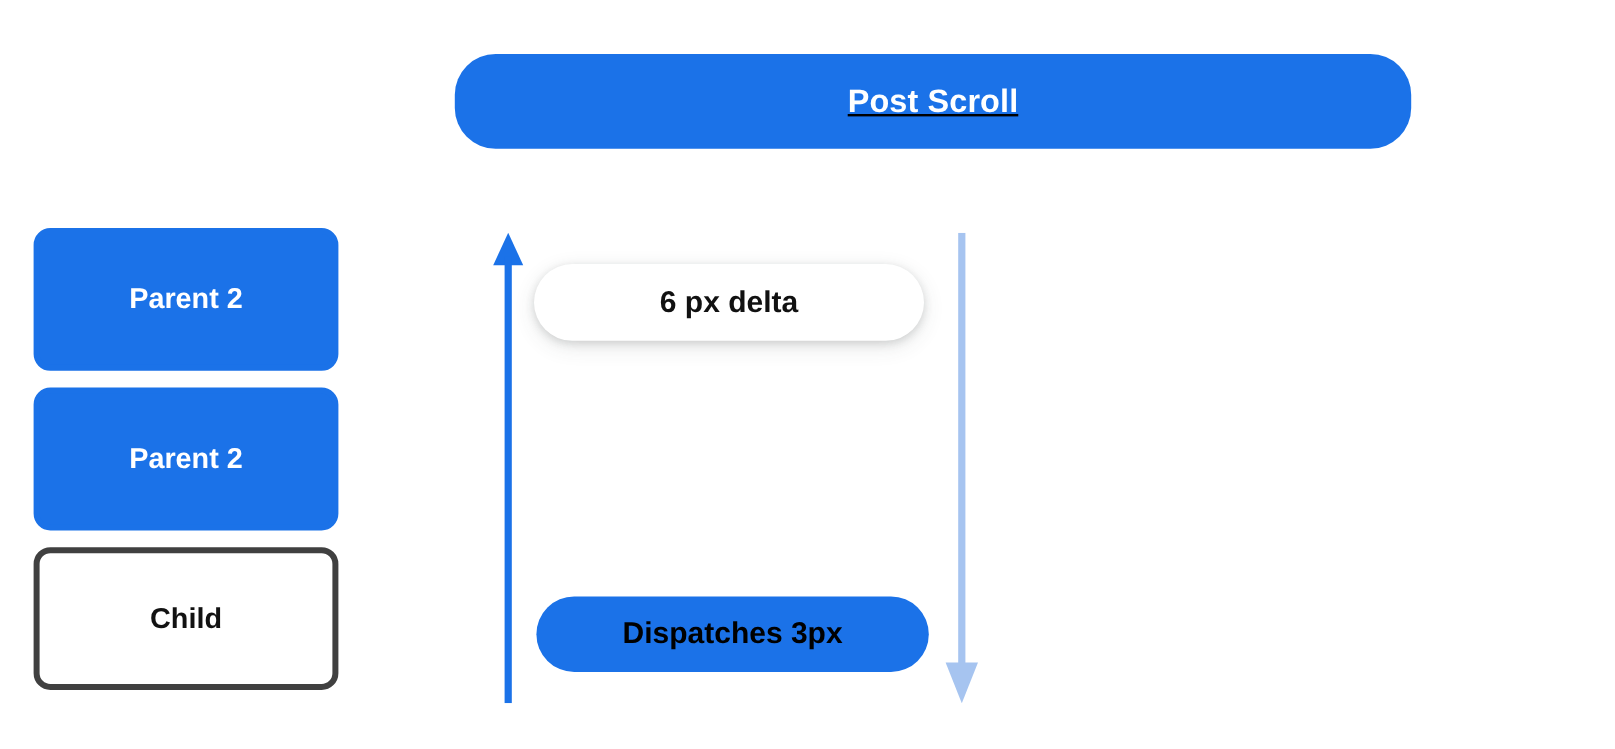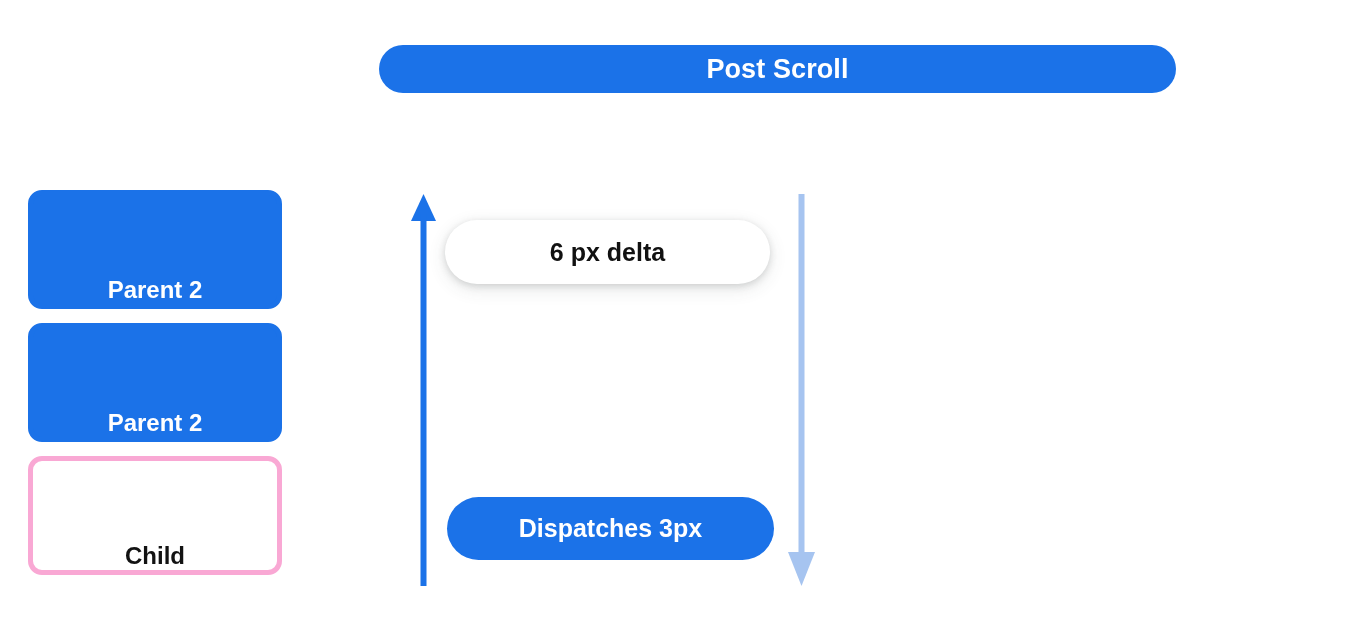--- a/index.html
+++ b/index.html
@@ -19,66 +19,67 @@
     background: #ffffff;
     overflow: hidden;
   }
 
   
   .header-pill {
     position: absolute;
     left: 379px;
     top: 45px;
     width: 797px;
-    height: 48px;
+    height: 79px;
     background: #1b72e8;
     border-radius: 34px;
     display: flex;
     align-items: center;
     justify-content: center;
+    text-decoration: underline;
   }
   .header-pill .label {
     color: #ffffff;
     font-size: 27px;
     font-weight: bold;
     letter-spacing: 0.1px;
   }
 
   
   .stack {
     position: absolute;
     left: 28px;
     top: 190px;
     width: 254px;
   }
   .stack-box {
     width: 254px;
     height: 119px;
     border-radius: 14px;
     display: flex;
-    align-items: flex-end;
+    align-items: center;
     justify-content: center;
     box-sizing: border-box;
     margin-bottom: 14px;
   }
   .stack-box:last-child {
     margin-bottom: 0;
   }
   .stack-box.filled {
     background: #1b72e8;
     border: 5px solid #1b72e8;
   }
   .stack-box.filled .box-label {
     color: #ffffff;
     font-size: 24px;
     font-weight: bold;
   }
   .stack-box.outlined {
     background: #ffffff;
-    border: 5px solid #f9a8d4;
+    border: 5px solid #404040;
   }
   .stack-box.outlined .box-label {
     color: #121212;
     font-size: 24px;
     font-weight: bold;
   }
 
   
   .arrow {
     position: absolute;
@@ -122,21 +123,21 @@
     top: 497px;
     width: 327px;
     height: 63px;
     background: #1b72e8;
     border-radius: 32px;
     display: flex;
     align-items: center;
     justify-content: center;
   }
   .dispatch-pill .label {
-    color: #ffffff;
+    color: #000000;
     font-size: 25px;
     font-weight: bold;
   }
 </style>
 </head>
 <body>
 
 <div id="stage">
 
   <div class="header-pill">

